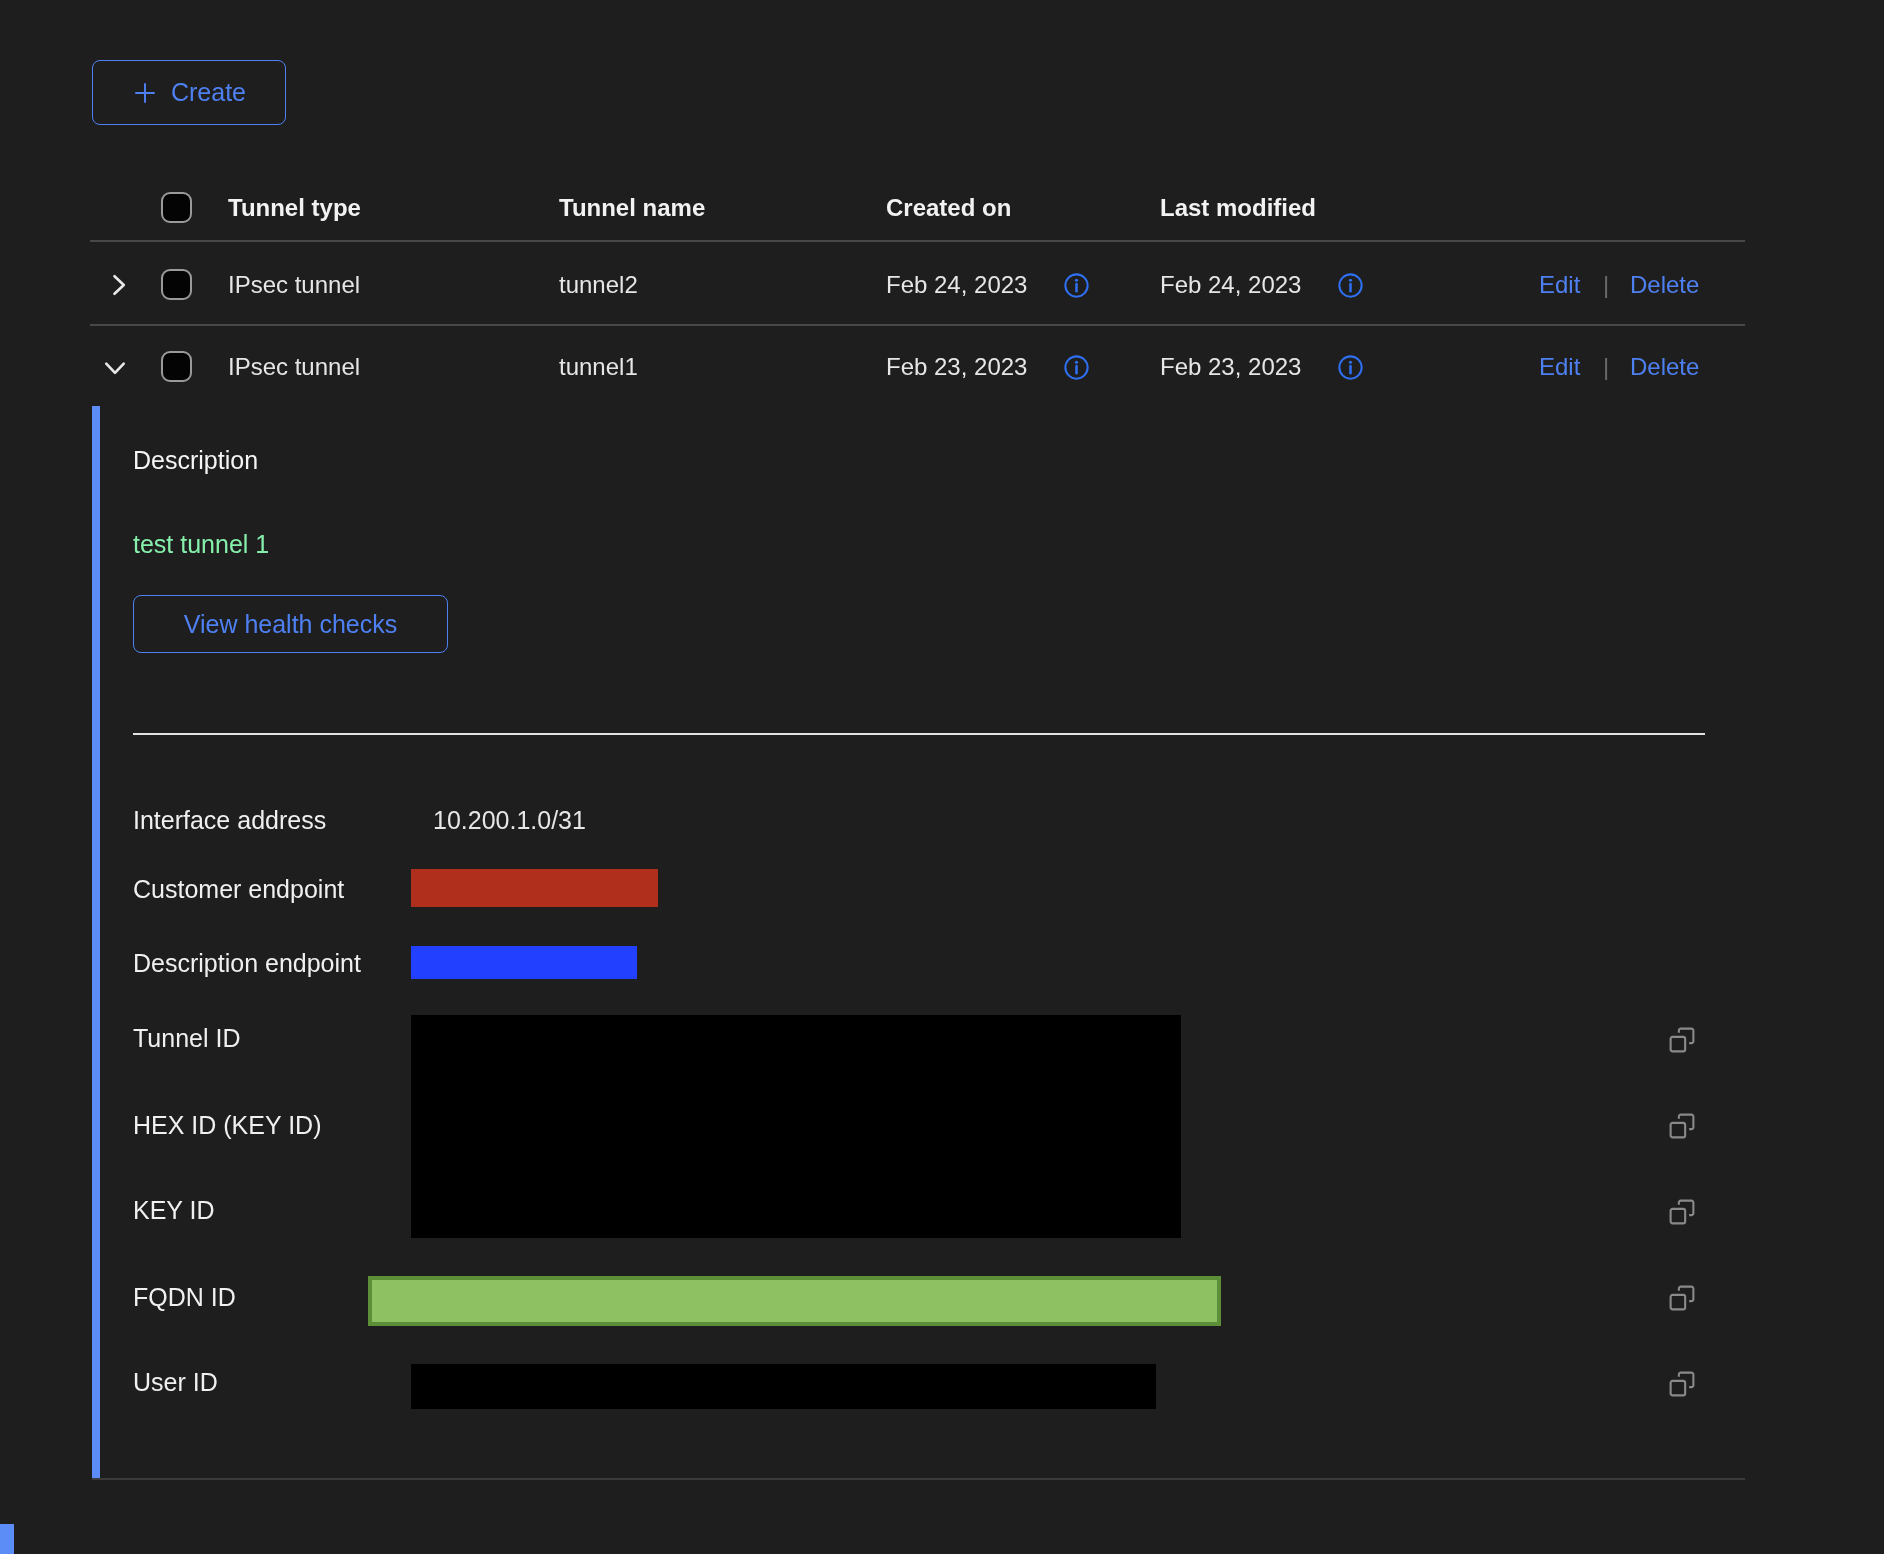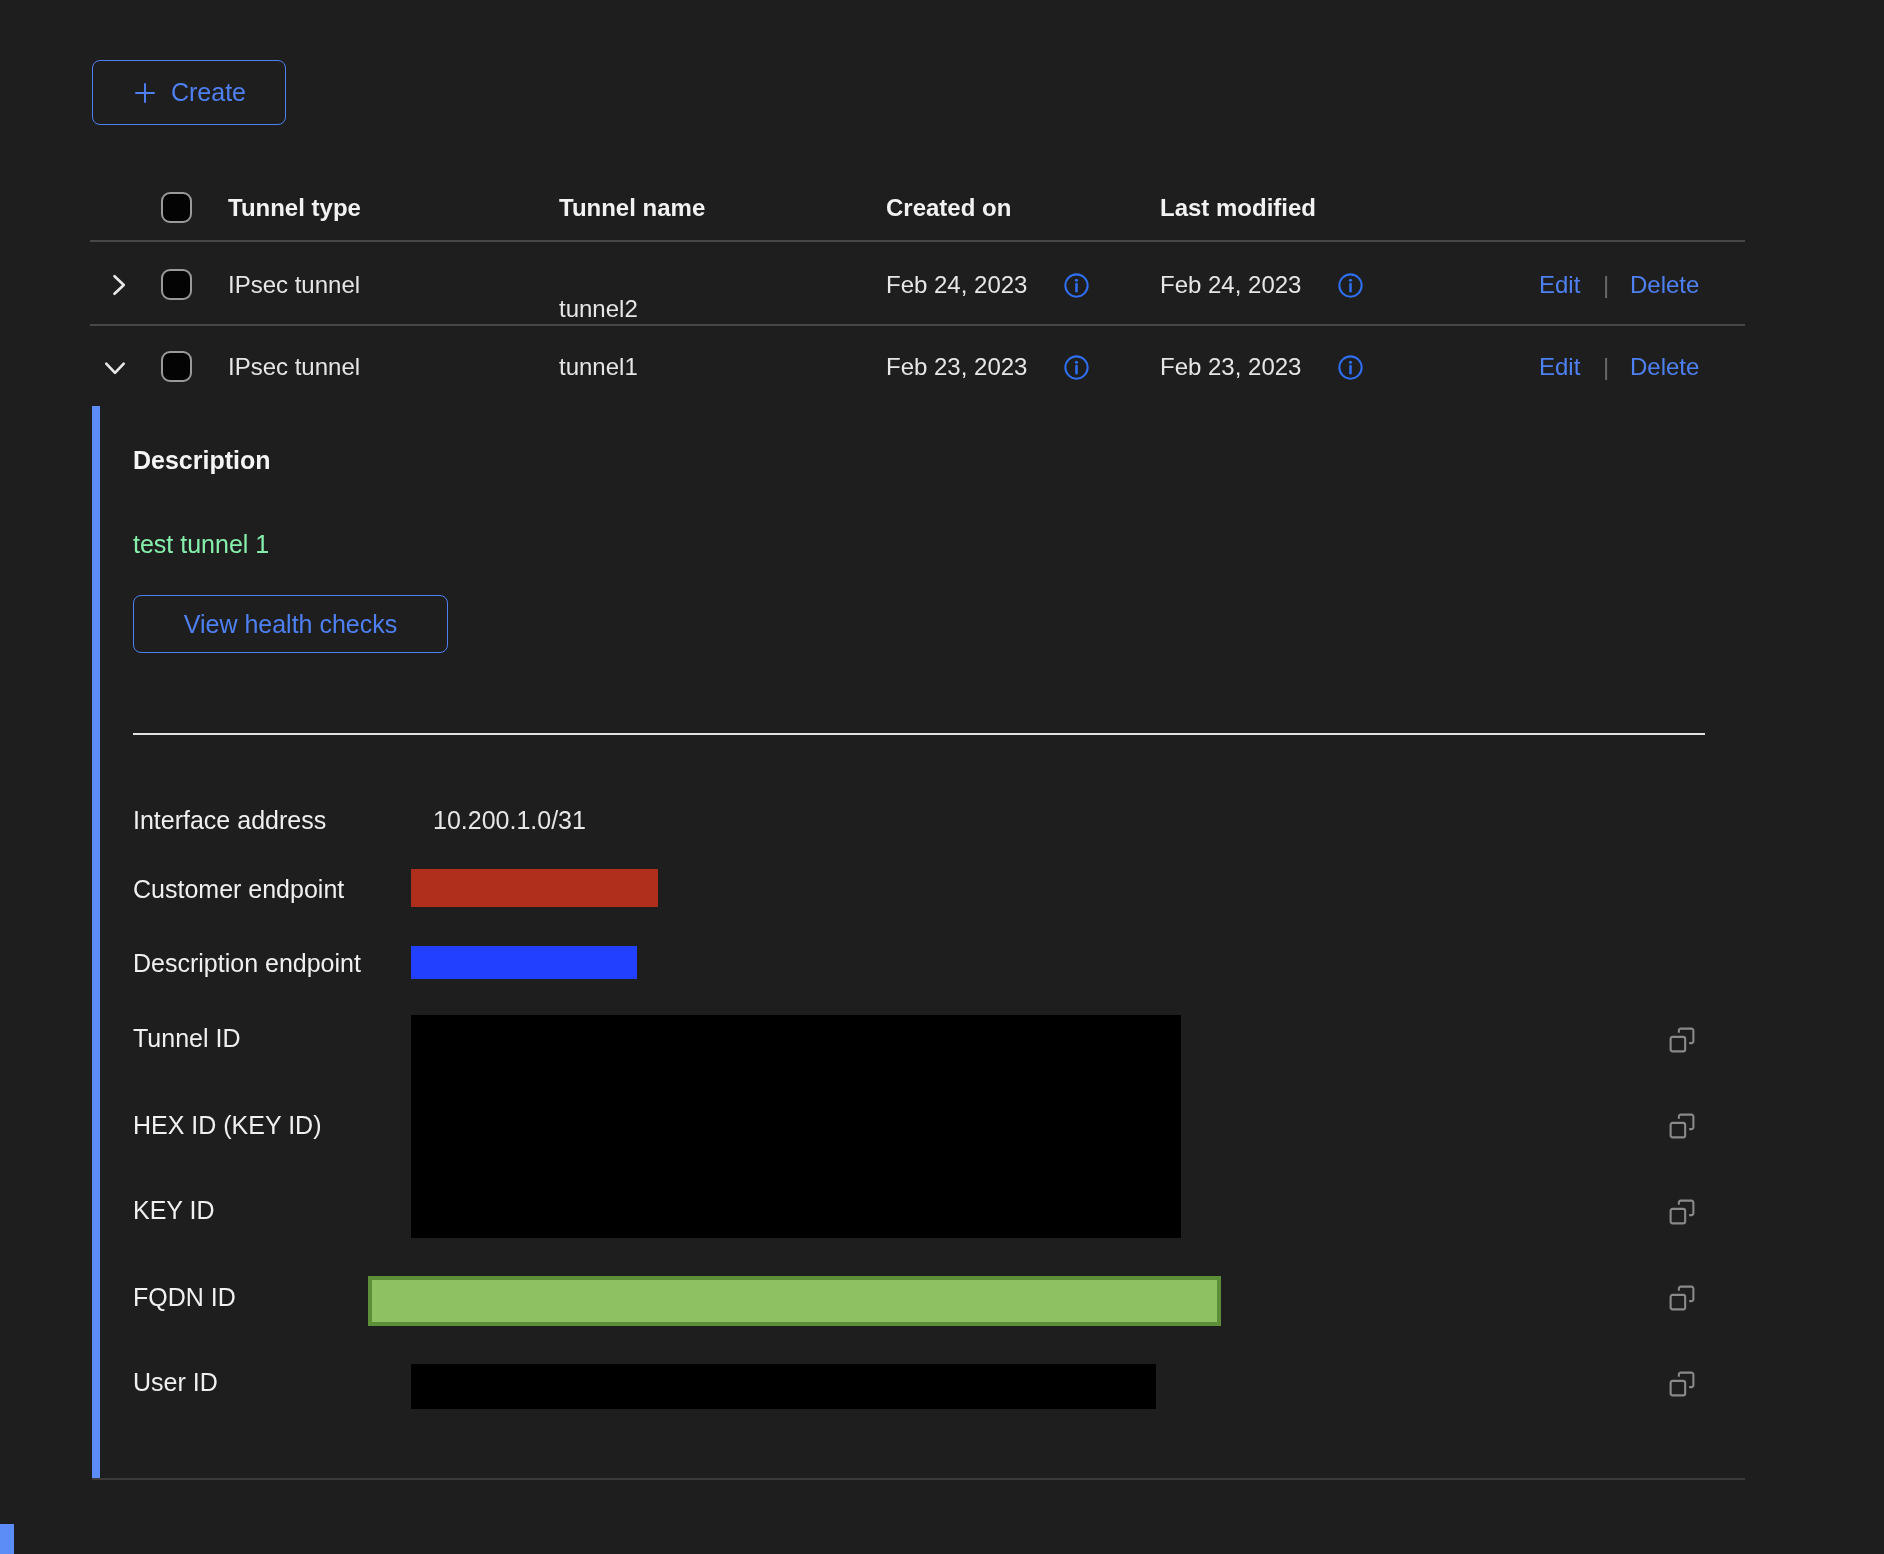--- a/index.html
+++ b/index.html
@@ -24,21 +24,21 @@
   .checkbox{
     width:31px;height:31px;border:2px solid #9a9a9a;border-radius:9px;background:#040404;
     box-sizing:border-box;cursor:pointer;
   }
   .chev{cursor:pointer;display:block;}
   .link{color:#4e80f2;font-size:24px;text-underline-offset:5px;cursor:pointer;white-space:nowrap;}
   .pipe{color:#6a6a6a;font-size:24px;}
   .info-ic{cursor:pointer;display:block;}
   
   .panel-border{left:92px;top:406px;width:8px;height:1072px;background:#5c8df6;}
-  .desc-label{left:133px;top:446px;font-size:25px;font-weight:700;color:#f5f5f5;}
+  .desc-label{left:133px;top:446px;font-size:25px;font-weight:400;color:#f5f5f5;}
   .desc-value{left:133px;top:530px;font-size:25px;color:#86efac;}
   .health-btn{
     left:133px;top:595px;width:315px;height:58px;border:1.5px solid #4e80f2;border-radius:8px;
     background:transparent;color:#4e80f2;font-size:25px;display:flex;align-items:center;
     justify-content:center;cursor:pointer;box-sizing:border-box;
     font-family:"Liberation Sans", sans-serif;
   }
   .white-divider{left:133px;top:733px;width:1572px;height:2px;background:#e3e3e3;}
   .flabel{font-size:25px;color:#f0f0f0;white-space:nowrap;left:133px;}
   .fvalue{font-size:25px;color:#e6e6e6;white-space:nowrap;}
@@ -70,21 +70,21 @@
   <div class="abs hdr" style="left:886px;top:194px;">Created on</div>
   <div class="abs hdr" style="left:1160px;top:194px;">Last modified</div>
   <div class="abs divider" style="left:90px;top:240px;width:1655px;"></div>
 
   <div>
     <svg class="abs chev" style="left:104px;top:271px;" width="28" height="28" viewBox="0 0 16 16">
       <polyline points="6,3 11.3,8 6,13" fill="none" stroke="#e8e8e8" stroke-width="1.5" stroke-linecap="round" stroke-linejoin="round"></polyline>
     </svg>
     <div class="abs checkbox" style="left:161px;top:269px;"></div>
     <div class="abs cell" style="left:228px;top:271px;">IPsec tunnel</div>
-    <div class="abs cell" style="left:559px;top:271px;margin-top:24px;">tunnel2</div>
+    <div class="abs cell" style="left:559px;top:271px;">tunnel2</div>
     <div class="abs date-wrap" style="left:886px;top:271px;">
       <span class="cell">Feb 24, 2023</span>
       <svg class="info-ic" width="27" height="27" viewBox="0 0 16 16">
         <circle cx="8" cy="8" r="6.6" fill="none" stroke="#2f6ff2" stroke-width="1.2"></circle>
         <circle cx="8" cy="4.9" r="0.95" fill="#2f6ff2"></circle>
         <path d="M8 7.1 V11.4" stroke="#2f6ff2" stroke-width="1.5" stroke-linecap="round"></path>
       </svg>
     </div>
     <div class="abs date-wrap" style="left:1160px;top:271px;">
       <span class="cell">Feb 24, 2023</span>

